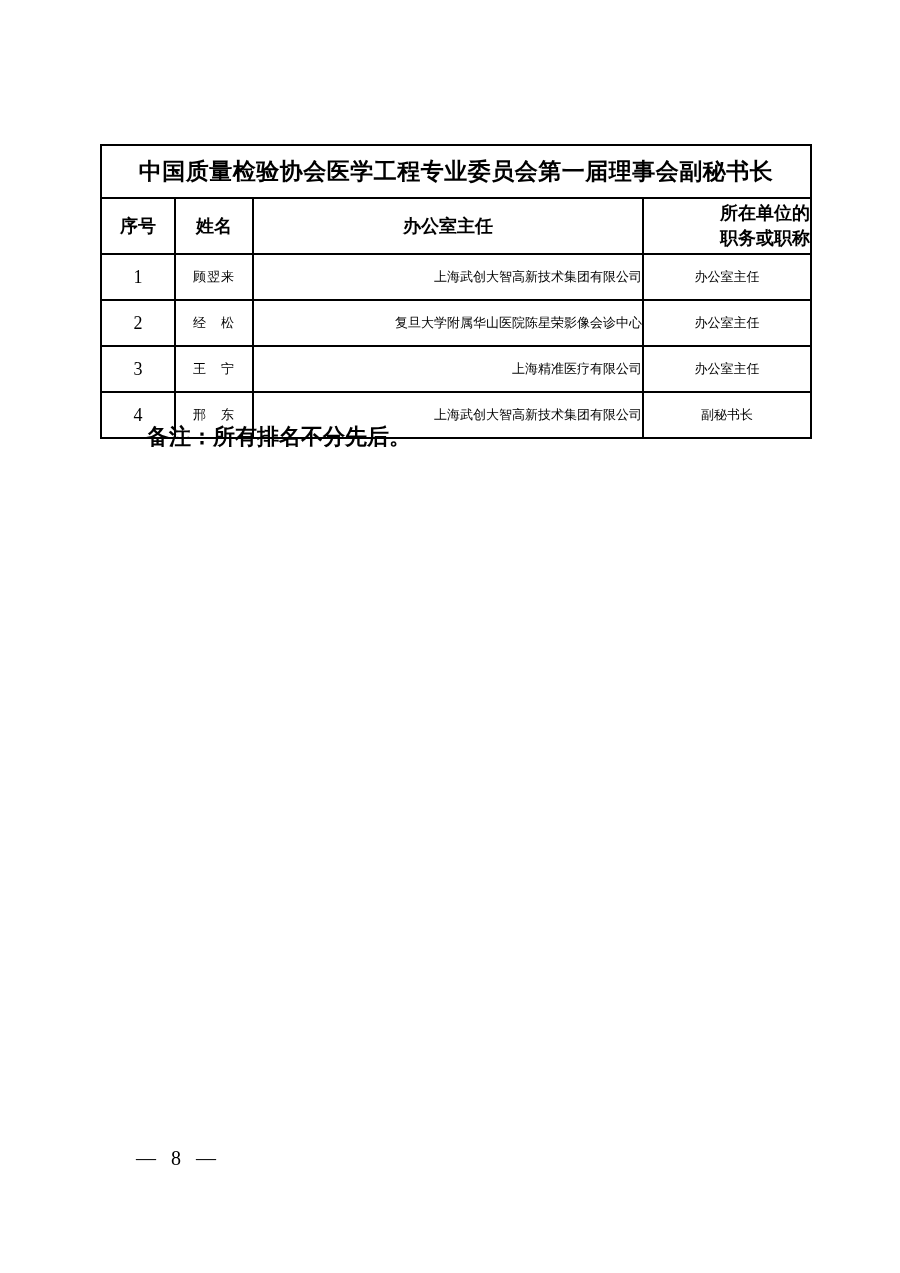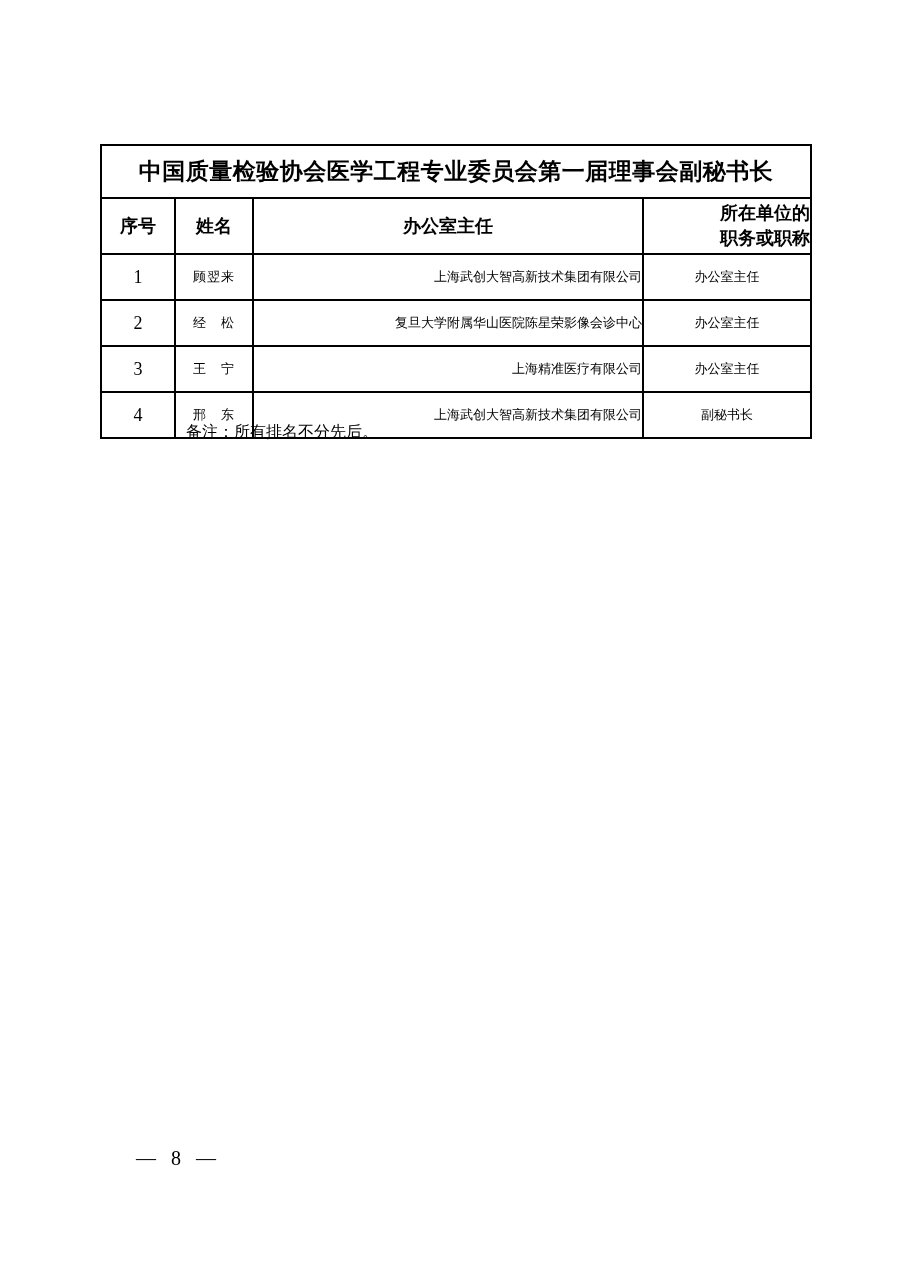--- a/index.html
+++ b/index.html
@@ -73,24 +73,23 @@
     padding-right: 4px;
   }
   td.cell-pos {
     text-align: center;
   }
   .note {
     position: absolute;
     left: 147px;
     top: 422px;
     font-family: "Liberation Sans", sans-serif;
-    font-weight: normal;
-    font-size: 16px;
+    font-weight: bold;
+    font-size: 22px;
     white-space: nowrap;
-    margin-left: 39px;
   }
   .footer {
     position: absolute;
     left: 136px;
     top: 1147px;
     font-family: "Liberation Serif", serif;
     font-size: 20px;
     word-spacing: 10px;
     white-space: nowrap;
   }

